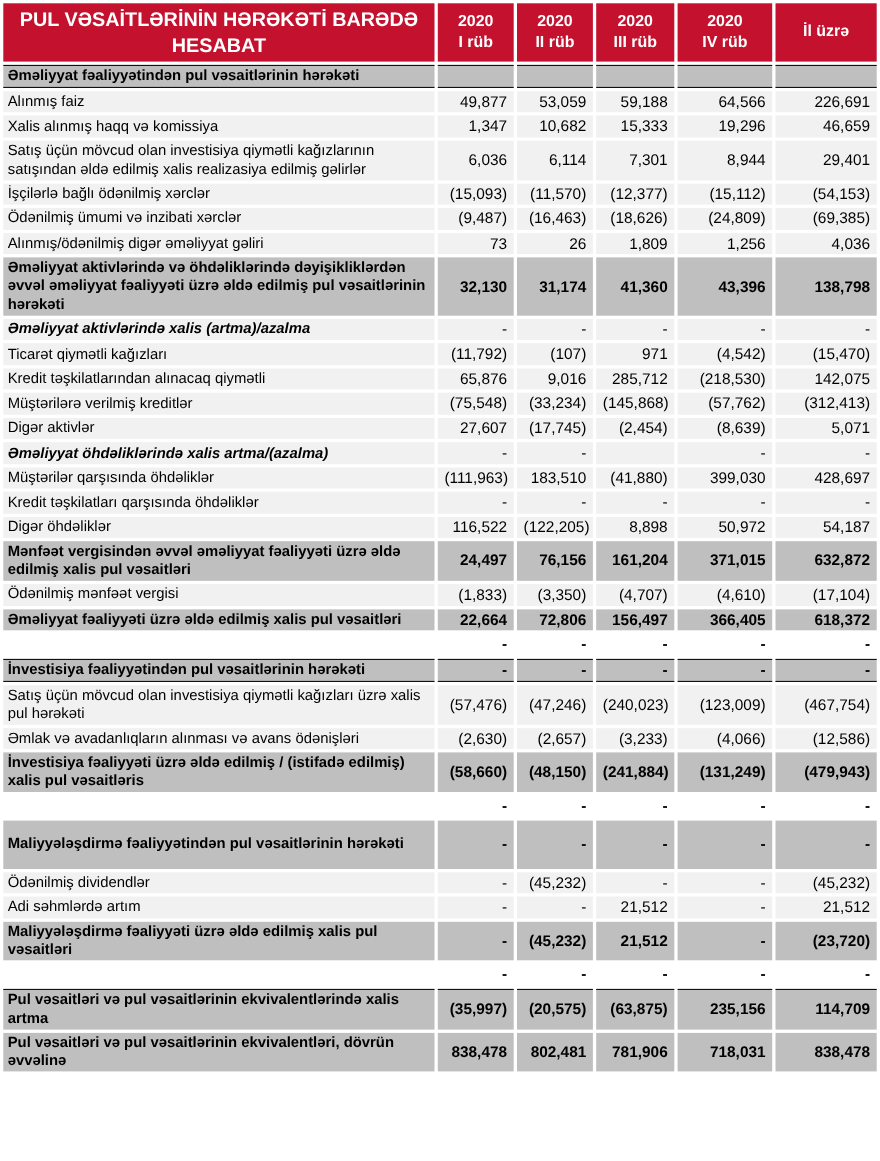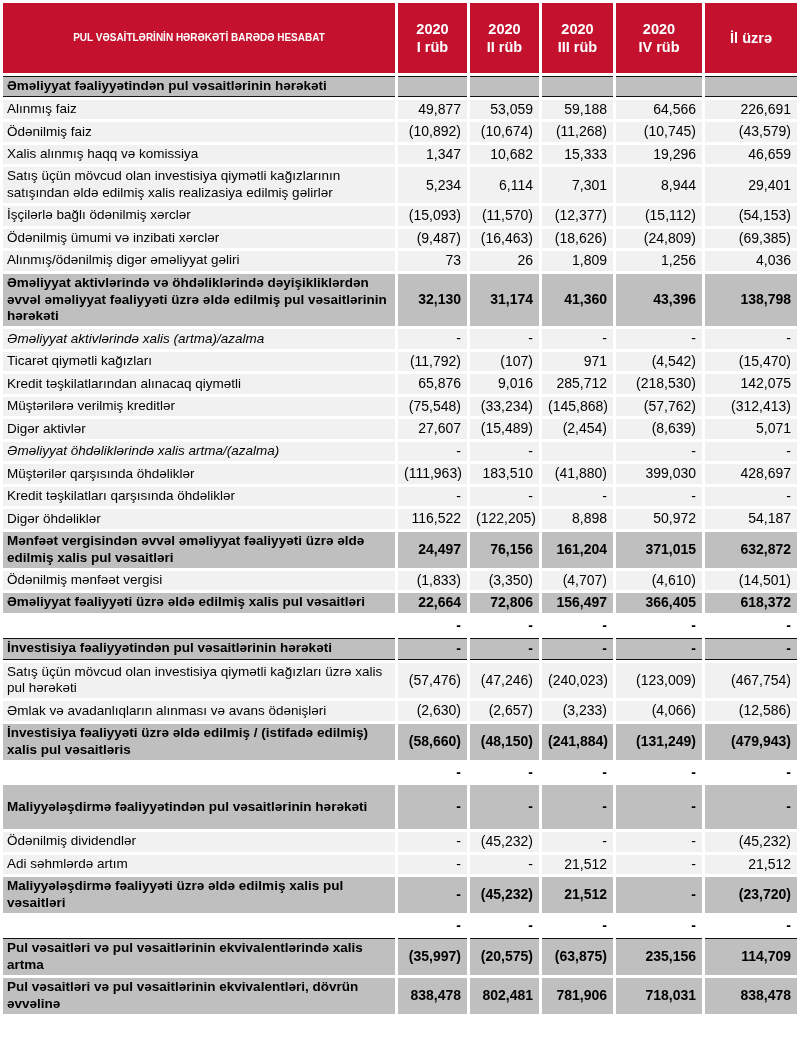--- a/index.html
+++ b/index.html
@@ -3,26 +3,26 @@
 <meta charset="utf-8">
 <style>
   html, body { margin:0; padding:0; background:#ffffff; }
   body { width:800px; font-family:"Liberation Sans", sans-serif; color:#000; }
   table { border-collapse:separate; border-spacing:3px; width:800px; table-layout:fixed; }
   th, td { vertical-align:middle; overflow:hidden; }
   thead th {
     background:#C3112E; color:#ffffff; font-weight:bold;
     font-size:14.5px; line-height:1.25; text-align:center; padding:3px 2px; height:38px;
   }
-  thead th.title { font-size:10px; padding:16px 8px; }
+  thead th.title { font-size:18px; padding:4px 8px; }
   td { font-size:13.5px; line-height:1.25; padding:1px 4px; }
   td.label { text-align:left;margin-left:40px; }
   td.num { text-align:right; padding:1px 6px; font-size:14px; white-space:nowrap; }
   tr.data td, tr.italic td { background:#F1F1F1; }
-  tr.italic td.label { font-style:italic; }
+  tr.italic td.label { font-style:italic;font-weight:bold; }
   tr.section td, tr.section-tall td, tr.total td, tr.total-top td, tr.total-bottom td {
     background:#BFBFBF; font-weight:bold;
   }
   tr.section td { border-top:1.5px solid #111; border-bottom:1.5px solid #111; }
   tr.total-top td { border-top:1.5px solid #111; }
   tr.section-tall td { height:42px; }
   tr.spacer td { background:transparent; font-weight:bold; height:17px; }
 </style>
 </head>
 <body>
@@ -73,38 +73,30 @@
       </tr>
       <tr class="data">
         <td class="label">Alınmış faiz</td>
         <td class="num">49,877</td>
         <td class="num">53,059</td>
         <td class="num">59,188</td>
         <td class="num">64,566</td>
         <td class="num">226,691</td>
       </tr>
       <tr class="data">
-        <td class="label">Ödənilmiş faiz</td>
-        <td class="num">(10,892)</td>
-        <td class="num">(10,674)</td>
-        <td class="num">(11,268)</td>
-        <td class="num">(10,745)</td>
-        <td class="num">(43,579)</td>
-      </tr>
-      <tr class="data">
         <td class="label">Xalis alınmış haqq və komissiya</td>
         <td class="num">1,347</td>
         <td class="num">10,682</td>
         <td class="num">15,333</td>
         <td class="num">19,296</td>
         <td class="num">46,659</td>
       </tr>
       <tr class="data">
         <td class="label">Satış üçün mövcud olan investisiya qiymətli kağızlarının satışından əldə edilmiş xalis realizasiya edilmiş gəlirlər</td>
-        <td class="num">5,234</td>
+        <td class="num">6,036</td>
         <td class="num">6,114</td>
         <td class="num">7,301</td>
         <td class="num">8,944</td>
         <td class="num">29,401</td>
       </tr>
       <tr class="data">
         <td class="label">İşçilərlə bağlı ödənilmiş xərclər</td>
         <td class="num">(15,093)</td>
         <td class="num">(11,570)</td>
         <td class="num">(12,377)</td>
@@ -163,21 +155,21 @@
         <td class="label">Müştərilərə verilmiş kreditlər</td>
         <td class="num">(75,548)</td>
         <td class="num">(33,234)</td>
         <td class="num">(145,868)</td>
         <td class="num">(57,762)</td>
         <td class="num">(312,413)</td>
       </tr>
       <tr class="data">
         <td class="label">Digər aktivlər</td>
         <td class="num">27,607</td>
-        <td class="num">(15,489)</td>
+        <td class="num">(17,745)</td>
         <td class="num">(2,454)</td>
         <td class="num">(8,639)</td>
         <td class="num">5,071</td>
       </tr>
       <tr class="italic">
         <td class="label">Əməliyyat öhdəliklərində xalis artma/(azalma)</td>
         <td class="num">-</td>
         <td class="num">-</td>
         <td class="num"></td>
         <td class="num">-</td>
@@ -214,21 +206,21 @@
         <td class="num">161,204</td>
         <td class="num">371,015</td>
         <td class="num">632,872</td>
       </tr>
       <tr class="data">
         <td class="label">Ödənilmiş mənfəət vergisi</td>
         <td class="num">(1,833)</td>
         <td class="num">(3,350)</td>
         <td class="num">(4,707)</td>
         <td class="num">(4,610)</td>
-        <td class="num">(14,501)</td>
+        <td class="num">(17,104)</td>
       </tr>
       <tr class="total">
         <td class="label">Əməliyyat fəaliyyəti üzrə əldə edilmiş xalis pul vəsaitləri</td>
         <td class="num">22,664</td>
         <td class="num">72,806</td>
         <td class="num">156,497</td>
         <td class="num">366,405</td>
         <td class="num">618,372</td>
       </tr>
       <tr class="spacer">

